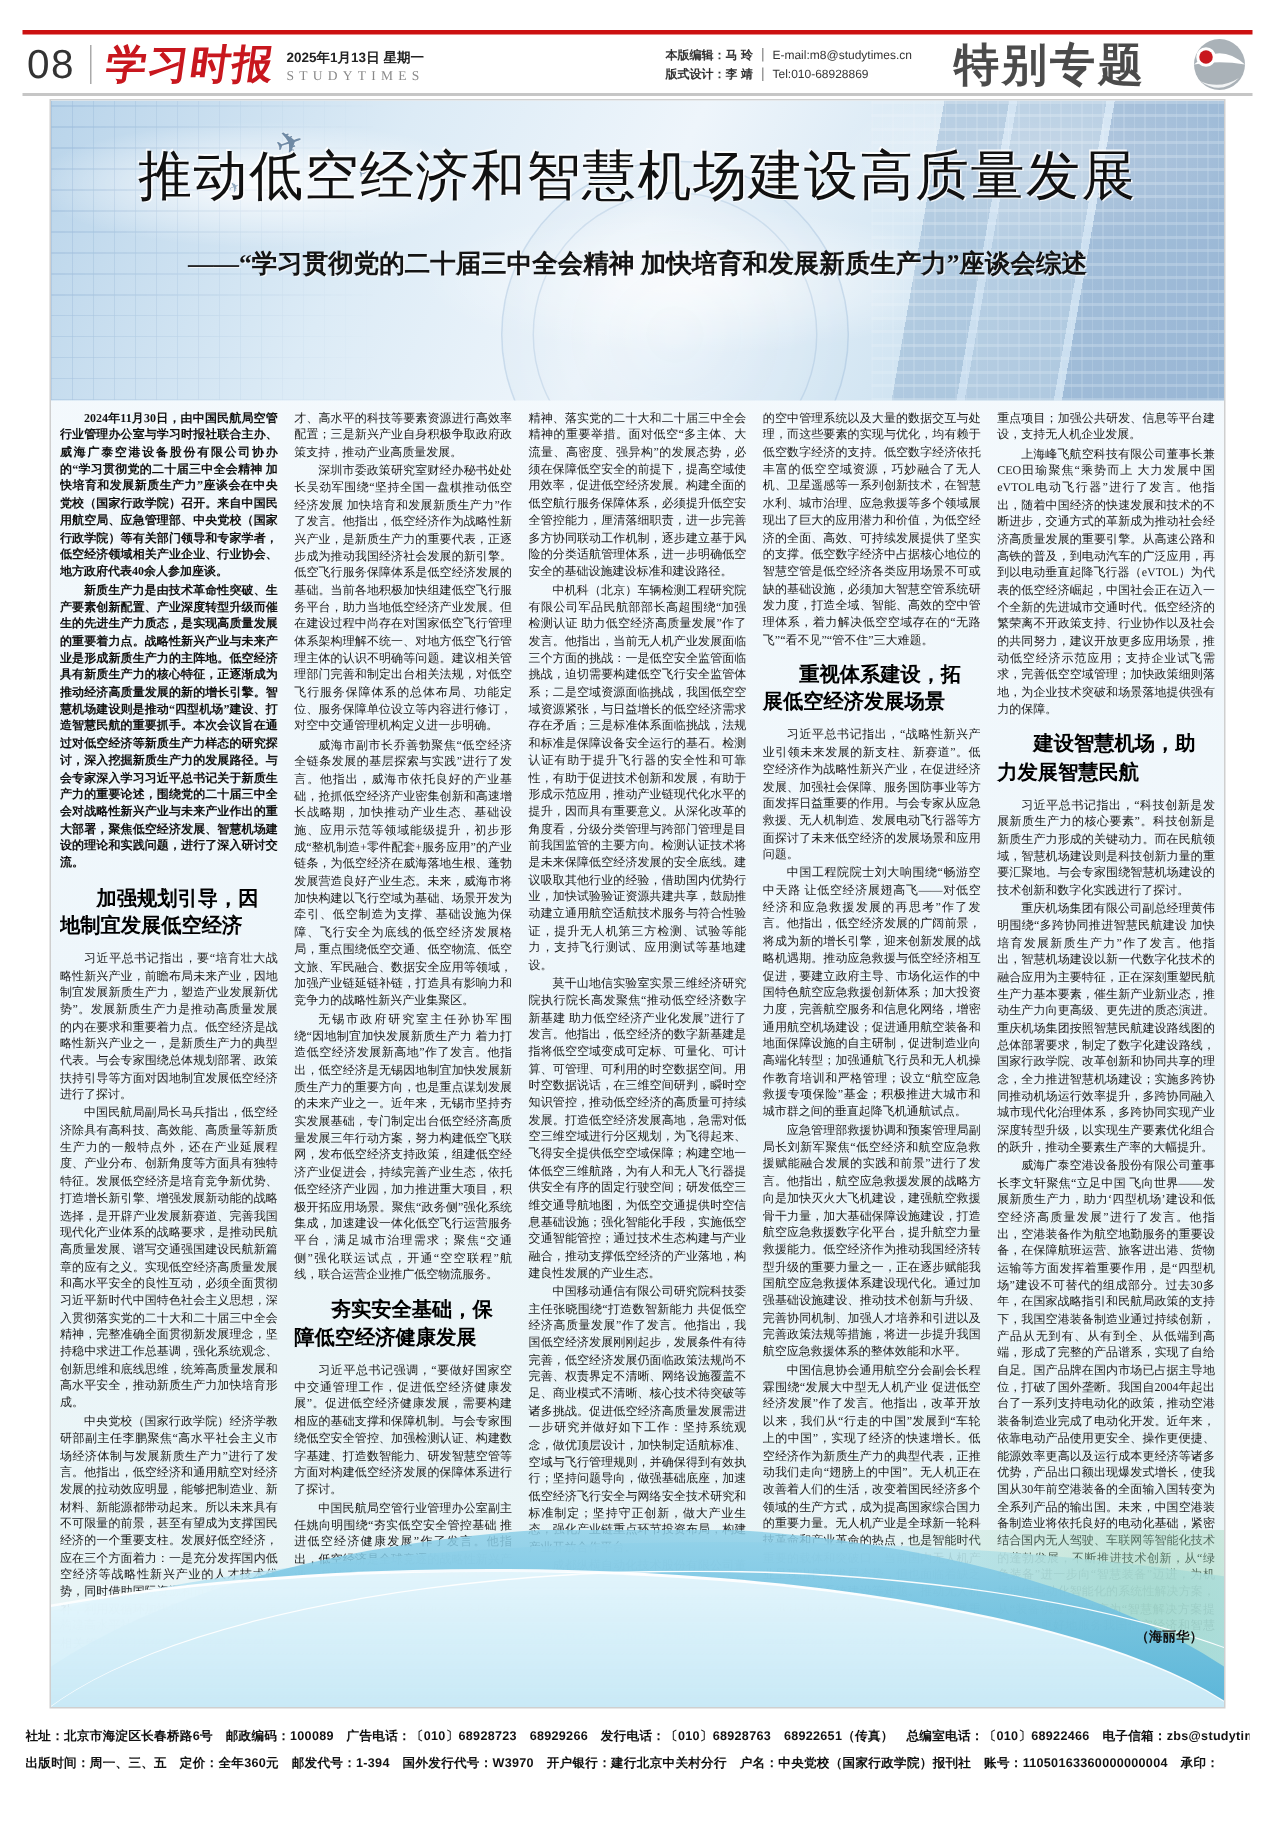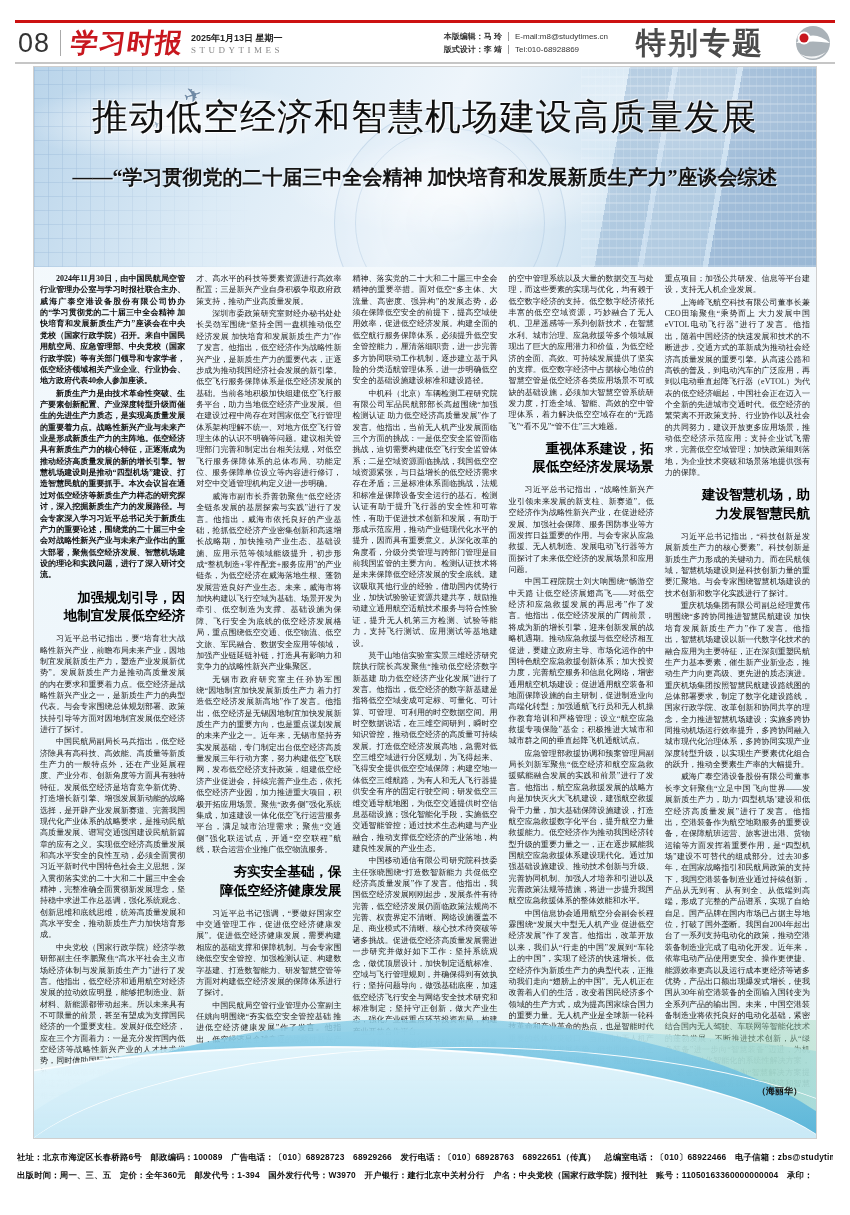--- a/index.html
+++ b/index.html
@@ -48,43 +48,43 @@
     background:repeating-linear-gradient(0deg,rgba(255,255,255,.55) 0 2px,transparent 2px 9px),
                repeating-linear-gradient(90deg,rgba(255,255,255,.35) 0 1px,transparent 1px 7px);}
   .plane{position:absolute;color:#6f8aa5;text-shadow:0 0 2px rgba(255,255,255,.8);}
   .plane.p1{left:150px;top:16px;font-size:22px;transform:rotate(-18deg);}
   .plane.p2{left:205px;top:40px;font-size:14px;transform:rotate(-14deg);color:#8aa2ba;}
   .plane.p3{left:118px;top:52px;font-size:10px;transform:rotate(-20deg);color:#93aabf;}
   .headline{position:relative;margin:26px 10px 16px;text-align:center;
     font-family:"Liberation Serif",serif;font-weight:400;font-size:36px;letter-spacing:1px;color:#111;
     text-shadow:1px 1px 0 rgba(255,255,255,.85),-1px -1px 0 rgba(255,255,255,.85);}
   .subheadline{position:relative;margin:22px 10px 0;text-align:center;
-    font-family:"Liberation Serif",serif;font-weight:bold;font-size:20px;color:#141414;
+    font-family:"Liberation Serif",serif;font-weight:bold;font-size:17px;color:#141414;
     text-shadow:1px 1px 0 rgba(255,255,255,.7);}
   
   .waves{position:absolute;left:0;right:0;bottom:0;height:118px;overflow:hidden;}
   .waves .w1{position:absolute;left:-10%;right:-10%;bottom:-140px;height:260px;border-radius:50% 50% 0 0 / 80% 80% 0 0;
     background:linear-gradient(180deg,#8ed0e8 0%,#3aa5d4 60%,#1f8fc4 100%);opacity:.85;}
   .waves .w2{position:absolute;left:-20%;right:-35%;bottom:-170px;height:280px;border-radius:50%;
     background:linear-gradient(180deg,rgba(190,230,244,.9),rgba(120,200,228,.7));}
   .waves .w3{position:absolute;left:-30%;right:-5%;bottom:-190px;height:280px;border-radius:50%;
     border-top:2px solid rgba(255,255,255,.9);background:linear-gradient(180deg,rgba(230,246,252,.95),rgba(170,220,240,.8));}
   .waves .w4{position:absolute;right:-120px;bottom:-40px;width:420px;height:180px;border-radius:50%;
     background:radial-gradient(circle at 60% 40%,rgba(150,210,180,.55),rgba(150,210,180,0) 70%);}
   .waves .arc{position:absolute;left:-5%;right:-15%;bottom:-210px;height:300px;border-radius:50%;
     border-top:1.5px solid rgba(255,255,255,.95);}
   
   .columns{position:absolute;top:206px;left:6px;right:6px;height:828px;
     column-count:5;column-gap:11px;column-fill:auto;overflow:hidden;
     font-family:"Liberation Serif","DejaVu Serif",serif;font-size:8px;line-height:1.42;
     text-align:justify;color:#1b1b1b;}
   .columns p{margin:0 0 1px;text-indent:2em;}
   .columns p.lead{font-weight:bold;color:#111;}
-  .columns h2{font-family:Liberation Mono, monospace;font-size:13.5px;line-height:1.35;
-    font-weight:bold;color:#000;margin:9px 0 7px;text-indent:1.8em;text-align:right;break-inside:avoid;}
+  .columns h2{font-family:Liberation Serif, serif;font-size:13.5px;line-height:1.35;
+    font-weight:bold;color:#000;margin:9px 0 7px;text-indent:1.8em;text-align:left;break-inside:avoid;}
   .byline{position:absolute;right:14px;top:1018px;font-size:9px;font-weight:bold;color:#111;
     font-family:"Liberation Sans",sans-serif;}
   
   .footer{position:absolute;left:17px;right:17px;top:1148px;font-size:8.4px;font-weight:bold;
     color:#111;line-height:2.15;letter-spacing:.2px;}
   .footer div{white-space:nowrap;overflow:hidden;}
 </style>
 </head>
 <body>
 

